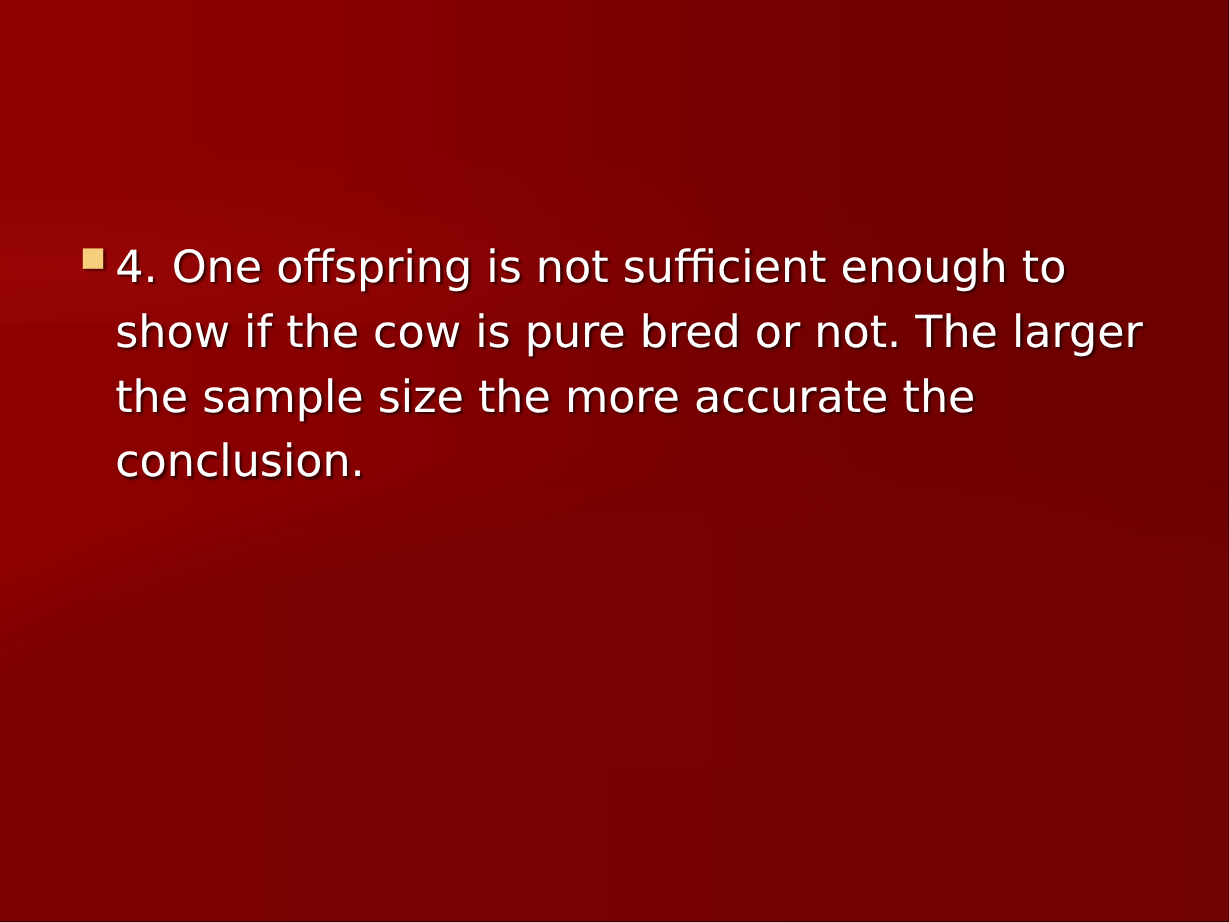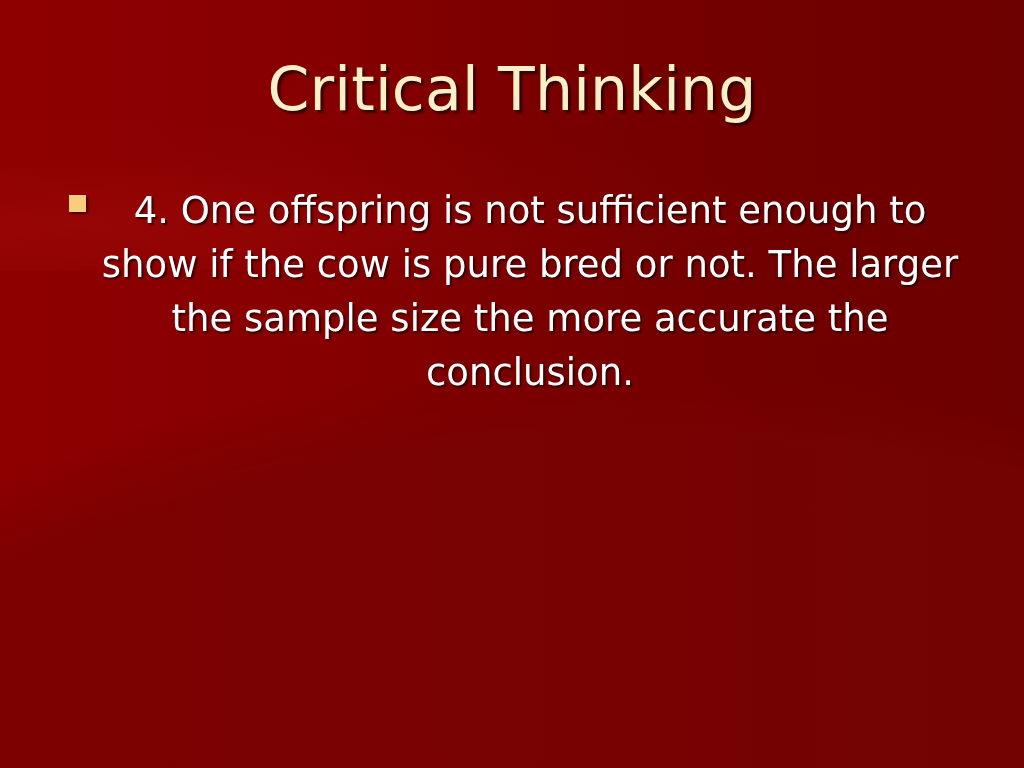--- a/index.html
+++ b/index.html
@@ -72,23 +72,22 @@
     color: #faf0c8;
     letter-spacing: 0.2px;
     text-shadow: 3px 3px 2px rgba(30, 0, 0, 0.72);
     white-space: nowrap;
   }
 
   
   #slide .body {
     position: absolute;
     left: 64px;
-    top: 184px;
+    top: 196px;
     width: 900px;
-    text-align: center;
   }
 
   #slide .bullet-row {
     position: relative;
     padding-left: 32px;
   }
 
   #slide .bullet-marker {
     position: absolute;
     left: 5px;
@@ -109,21 +108,20 @@
   }
 </style>
 </head>
 <body>
 
 <div id="slide">
 
   <div class="bg-lower"></div>
   <div class="bg-sheen"></div>
 
-  <div class="title">Critical Thinking</div>
 
   <div class="body">
     <div class="bullet-row">
       <span class="bullet-marker"></span>
       <span class="bullet-text">4.  One offspring is not sufficient enough to show if the cow is pure bred or not.  The larger the sample size the more accurate the conclusion.</span>
     </div>
   </div>
 
 </div>
 

